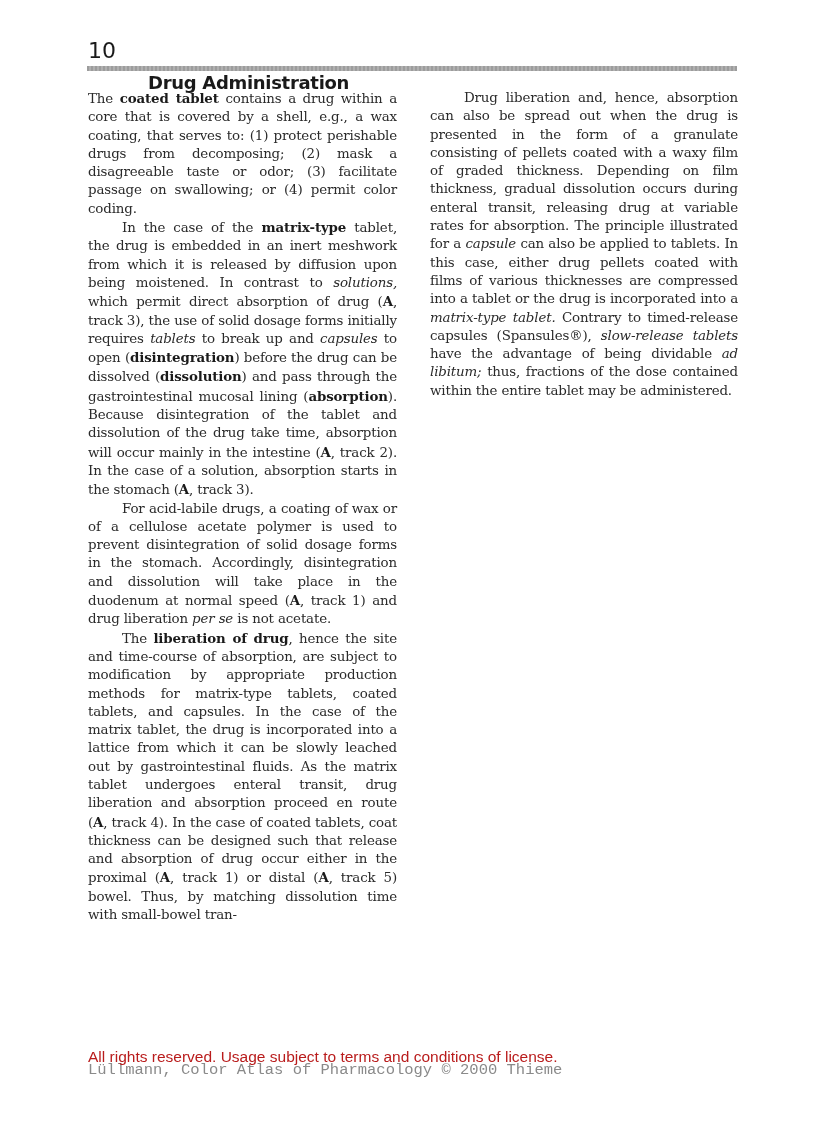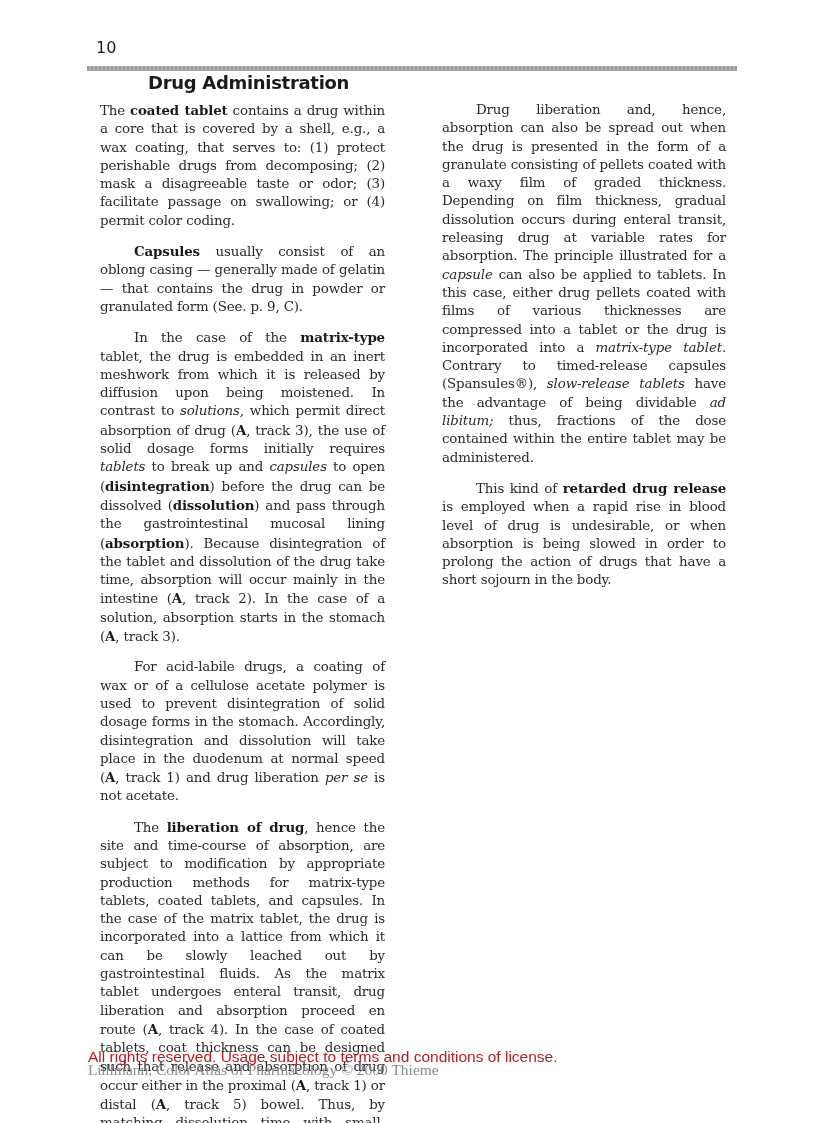--- a/index.html
+++ b/index.html
@@ -1,62 +1,60 @@
 <!DOCTYPE html>
 <html><head>
   <meta charset="utf-8">
   <style>
     html, body { margin: 0; padding: 0; background: #ffffff; }
     body { width: 816px; height: 1123px; position: relative; overflow: hidden; }
     .header {
       position: absolute; left: 88px; top: 36px; height: 28px;
       font-family: "DejaVu Sans", sans-serif; color: #1a1a1a;
     }
-    .page-num { position: absolute; left: 8px; top: 2px; font-size: 16px; letter-spacing: 0; }
+    .page-num { position: absolute; left: 0; top: 2px; font-size: 22px; letter-spacing: 0; }
     .chapter-title { position: absolute; left: 60px; top: 2px; font-size: 18px; font-weight: bold; white-space: nowrap; letter-spacing: -0.3px; margin-top: 34px; }
     .rule {
       position: absolute; left: 87px; top: 66px; width: 650px; height: 5px;
       background: #a3a3a3;
       background-image: repeating-linear-gradient(90deg, #9c9c9c 0 2px, #b0b0b0 2px 4px);
     }
     .col {
       position: absolute; top: 89px; width: 309px;
       font-family: "DejaVu Serif", serif; font-size: 13.4px; line-height: 18.3px;
       color: #2a2a2a; text-align: justify; letter-spacing: -0.15px;
     }
     .col-left { left: 88px; }
     .col-right { left: 430px; width: 308px; }
-    .col p { margin: 12px; }
+    .col p { margin: 0; }
     .col p.indent { text-indent: 34px; }
     .col b { font-weight: bold; color: #1a1a1a; }
     .footer-credit {
       position: absolute; left: 88px; top: 1061px;
-      font-family: Liberation Serif, serif; font-size: 15.5px; color: #8a8a8a; white-space: nowrap;
+      font-family: Liberation Mono, monospace; font-size: 15.5px; color: #8a8a8a; white-space: nowrap;
     }
     .footer-license {
       position: absolute; left: 88px; top: 1048px;
       font-family: "Liberation Sans", sans-serif; font-size: 15.5px; color: #b91c1c; white-space: nowrap;
     }
   </style>
 </head>
 <body>
 
 <div class="header">
   <span class="page-num">10</span>
   <span class="chapter-title">Drug Administration</span>
 </div>
 <div class="rule"></div>
 
 <div class="col col-left">
   <p><span>The </span><b>coated tablet</b><span> contains a drug within a core that is covered by a shell, e.g., a wax coating, that serves to: (1) protect perishable drugs from decomposing; (2) mask a disagreeable taste or odor; (3) facilitate passage on swallowing; or (4) permit color coding.</span></p>
-  <p class="indent"><b>Capsules</b><span> usually consist of an oblong casing — generally made of gelatin — that contains the drug in powder or granulated form (See. p. 9, C).</span></p>
   <p class="indent"><span>In the case of the </span><b>matrix-type</b><span> tablet, the drug is embedded in an inert meshwork from which it is released by diffusion upon being moistened. In contrast to </span><i>solutions,</i><span> which permit direct absorption of drug (</span><b>A</b><span>, track 3), the use of solid dosage forms initially requires </span><i>tablets</i><span> to break up and </span><i>capsules</i><span> to open (</span><b>disintegration</b><span>) before the drug can be dissolved (</span><b>dissolution</b><span>) and pass through the gastrointestinal mucosal lining (</span><b>absorption</b><span>). Because disintegration of the tablet and dissolution of the drug take time, absorption will occur mainly in the intestine (</span><b>A</b><span>, track 2). In the case of a solution, absorption starts in the stomach (</span><b>A</b><span>, track 3).</span></p>
   <p class="indent"><span>For acid-labile drugs, a coating of wax or of a cellulose acetate polymer is used to prevent disintegration of solid dosage forms in the stomach. Accordingly, disintegration and dissolution will take place in the duodenum at normal speed (</span><b>A</b><span>, track 1) and drug liberation </span><i>per se</i><span> is not acetate.</span></p>
   <p class="indent"><span>The </span><b>liberation of drug</b><span>, hence the site and time-course of absorption, are subject to modification by appropriate production methods for matrix-type tablets, coated tablets, and capsules. In the case of the matrix tablet, the drug is incorporated into a lattice from which it can be slowly leached out by gastrointestinal fluids. As the matrix tablet undergoes enteral transit, drug liberation and absorption proceed en route (</span><b>A</b><span>, track 4). In the case of coated tablets, coat thickness can be designed such that release and absorption of drug occur either in the proximal (</span><b>A</b><span>, track 1) or distal (</span><b>A</b><span>, track 5) bowel. Thus, by matching dissolution time with small-bowel tran-</span></p>
 </div>
 
 <div class="col col-right">
   <p class="indent"><span>Drug liberation and, hence, absorption can also be spread out when the drug is presented in the form of a granulate consisting of pellets coated with a waxy film of graded thickness. Depending on film thickness, gradual dissolution occurs during enteral transit, releasing drug at variable rates for absorption. The principle illustrated for a </span><i>capsule</i><span> can also be applied to tablets. In this case, either drug pellets coated with films of various thicknesses are compressed into a tablet or the drug is incorporated into a </span><i>matrix-type tablet.</i><span> Contrary to timed-release capsules (Spansules®), </span><i>slow-release tablets</i><span> have the advantage of being dividable </span><i>ad libitum;</i><span> thus, fractions of the dose contained within the entire tablet may be administered.</span></p>
-  <p class="indent"><span>This kind of </span><b>retarded drug release</b><span> is employed when a rapid rise in blood level of drug is undesirable, or when absorption is being slowed in order to prolong the action of drugs that have a short sojourn in the body.</span></p>
 </div>
 
 <div class="footer-credit">Lüllmann, Color Atlas of Pharmacology © 2000 Thieme</div>
 <div class="footer-license">All rights reserved. Usage subject to terms and conditions of license.</div>
 
 </body></html>

